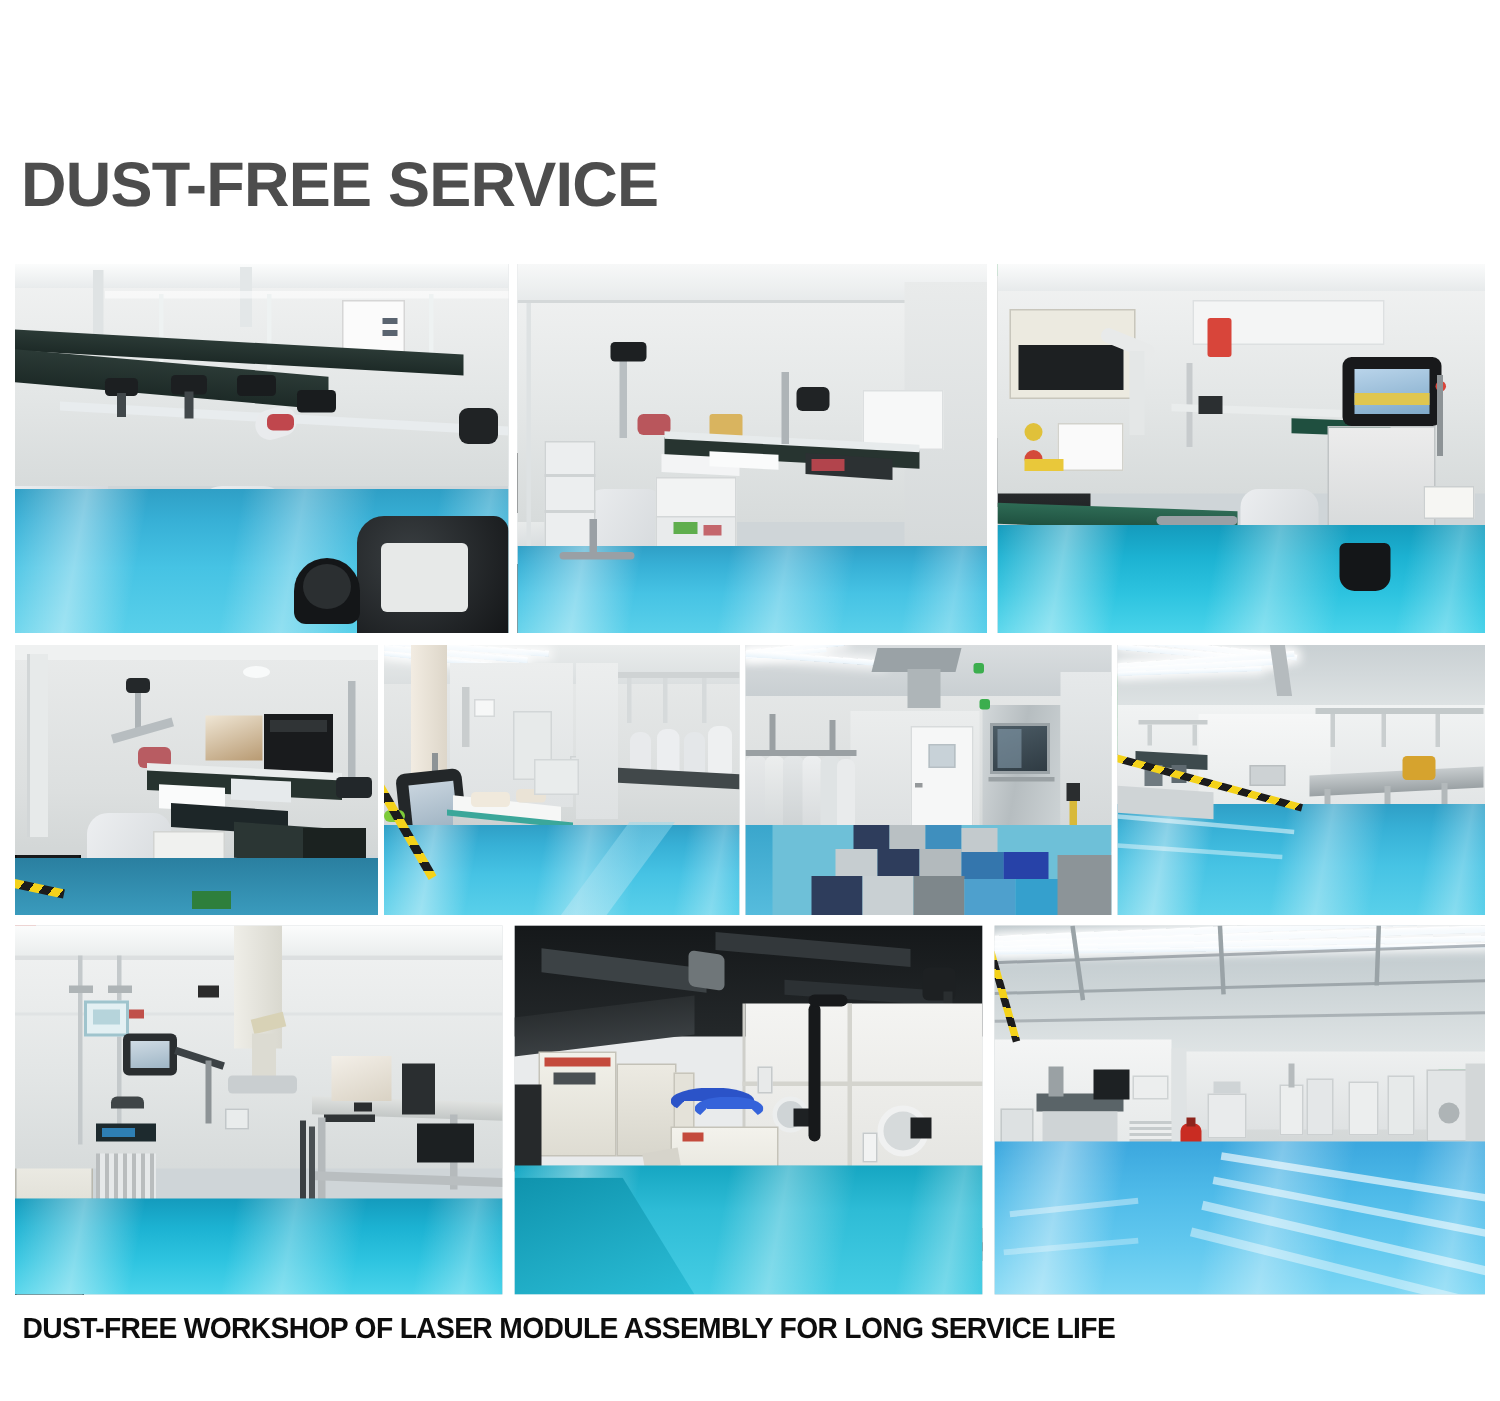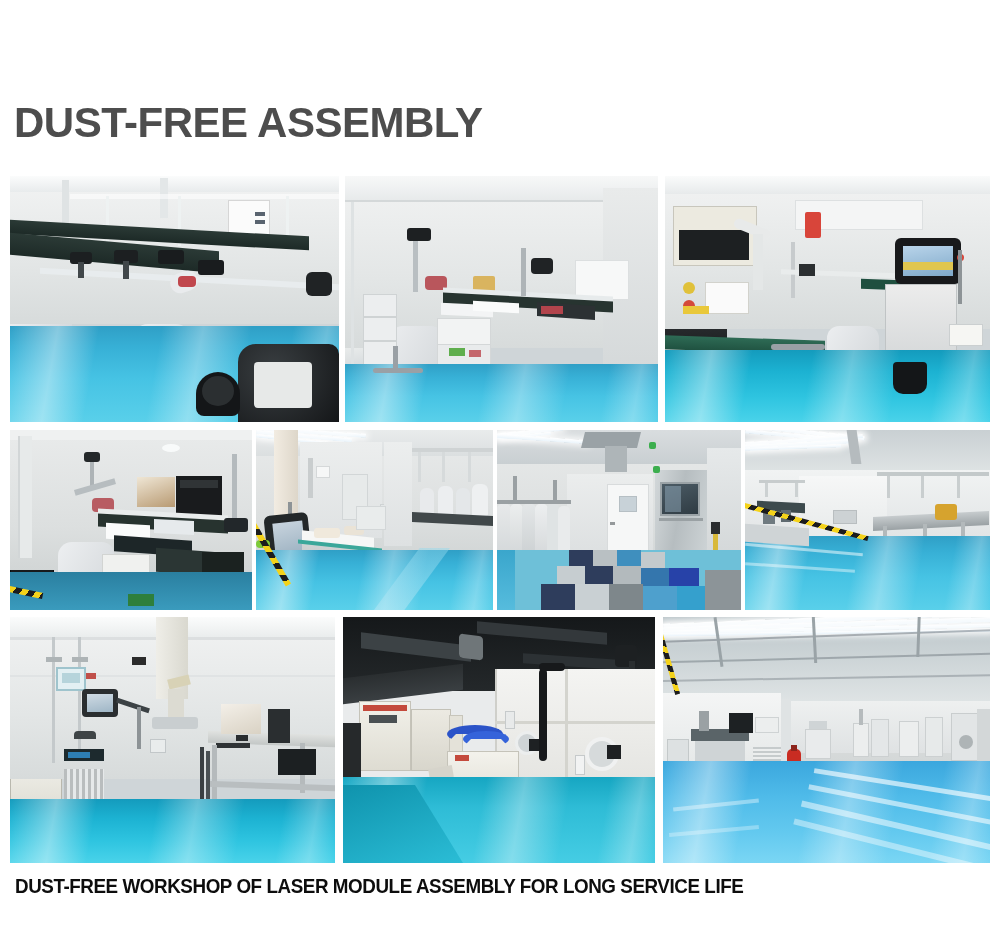--- a/index.html
+++ b/index.html
@@ -98,21 +98,21 @@
   
   .cab { background: linear-gradient(180deg,#f0efe9 0%,#e0dfd6 55%,#cfcec4 100%); border:1px solid #b9b8ae; }
   .cab-grey { background: linear-gradient(180deg,#d9dcdd,#bdc2c4); border:1px solid #a7adb0; }
   .darkpanel { background: linear-gradient(180deg,#3a3d40,#222527); }
 </style>
 </head>
 <body>
 
 <div id="page">
 
-  <h1 id="page-title">DUST-FREE ASSEMBLY</h1>
+  <h1 id="page-title">DUST-FREE SERVICE</h1>
 
   <div id="gallery">
 
     <div class="photo" style="left:10px; top:176px; width:329px; height:246px;">
       <div class="ph-inner">
         <div class="wall wall-white" style="left:0;top:0;width:100%;height:60%;"></div>
 
         <div class="blk" style="left:0;top:0;width:100%;height:16px;background:linear-gradient(180deg,#fbfcfc,#e8ebec);"></div>
         <div class="blk" style="left:52px;top:4px;width:7px;height:46px;background:#dfe3e4;"></div>
         <div class="blk" style="left:150px;top:2px;width:8px;height:40px;background:#e3e7e8;"></div>

